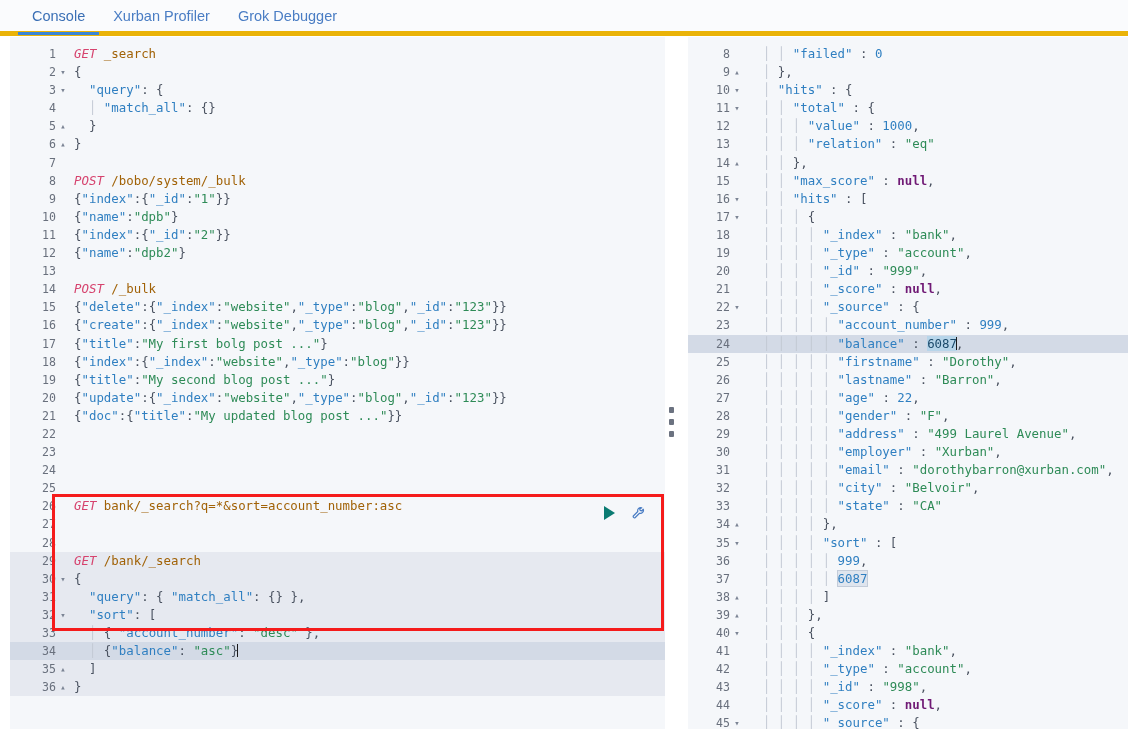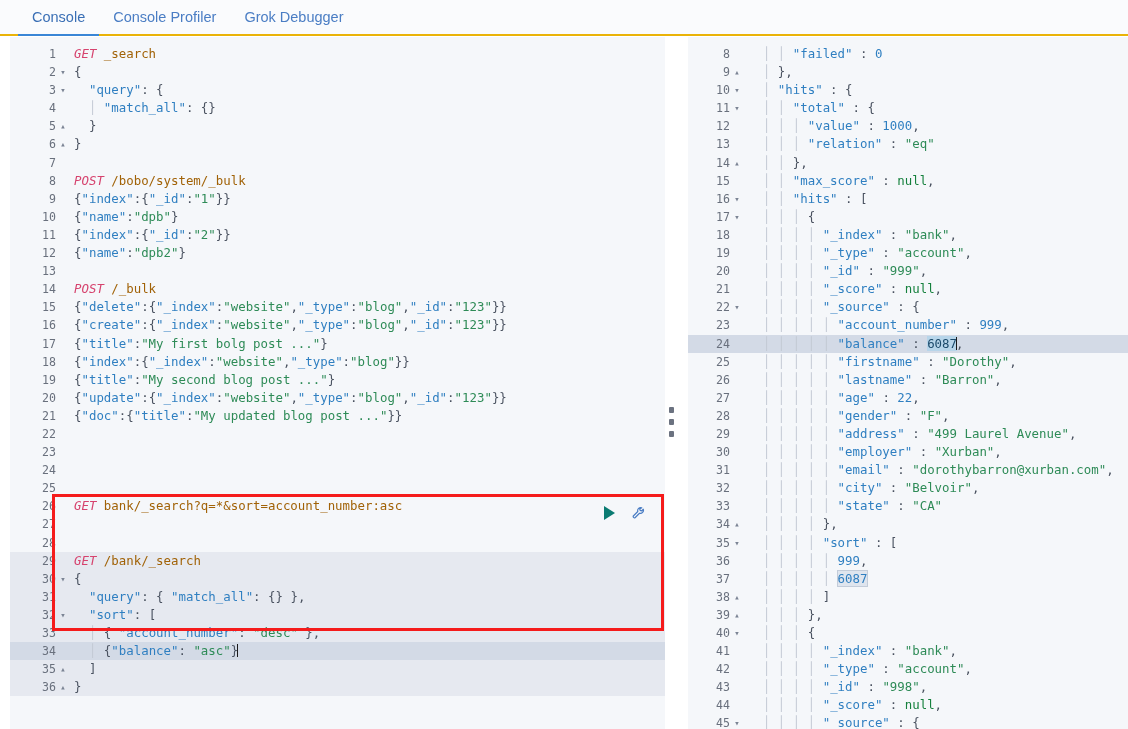--- a/index.html
+++ b/index.html
@@ -9,21 +9,21 @@
     background: #ffffff;
     font-family: "Liberation Sans", sans-serif;
     overflow: hidden;
   }
 
   
   #tabbar {
     position: absolute; left: 0; top: 0;
     width: 1128px; height: 36px;
     background: #fafbfd;
-    border-bottom: 2px solid #eab308;
+    border-bottom: 5px solid #eab308;
     display: flex; align-items: center;
     padding-left: 18px;
   }
   .tab {
     position: relative;
     height: 36px;
     display: flex; align-items: center;
     padding: 0 14px;
     font-size: 14.5px;
     color: #4a7dc4;
@@ -103,21 +103,21 @@
   .row.req      { background: #e6e9f0; }
   .row.activeln { background: #d3dae6; }
 
   
   .mth  { color: #d6436e; font-weight: 400; font-style: italic; }   
   .url  { color: #a16207; }
   .key  { color: #2f7fc1; }                      
   .str  { color: #2e8b57; }                      
   .num  { color: #2f7fc1; }
   .pun  { color: #4a5260; }
-  .nul  { color: #15803d; }
+  .nul  { color: #701a75; font-weight: bold; }
 
   
   .gd { color: #c3c9d4; }
 
   
   .sel   { background: #b7d5ea; color: #1b4a6b; }
   .match { background: #dfe5ee; outline: 1px solid #c3ccd9; }
   .caret {
     display: inline-block; width: 1px; height: 13px;
     background: #1a1a1a; vertical-align: -2px;
@@ -161,21 +161,21 @@
   }
 </style>
 </head>
 <body>
 
 <div id="tabbar">
   <div class="tab active">
     <span>Console</span>
   </div>
   <div class="tab">
-    <span>Console Profiler</span>
+    <span>Xurban Profiler</span>
   </div>
   <div class="tab">
     <span>Grok Debugger</span>
   </div>
 </div>
 
 <div id="shell">
 
   <div class="pane-rule" style="left:10px;"></div>
   <div class="pane-rule" style="left:664px;"></div>

